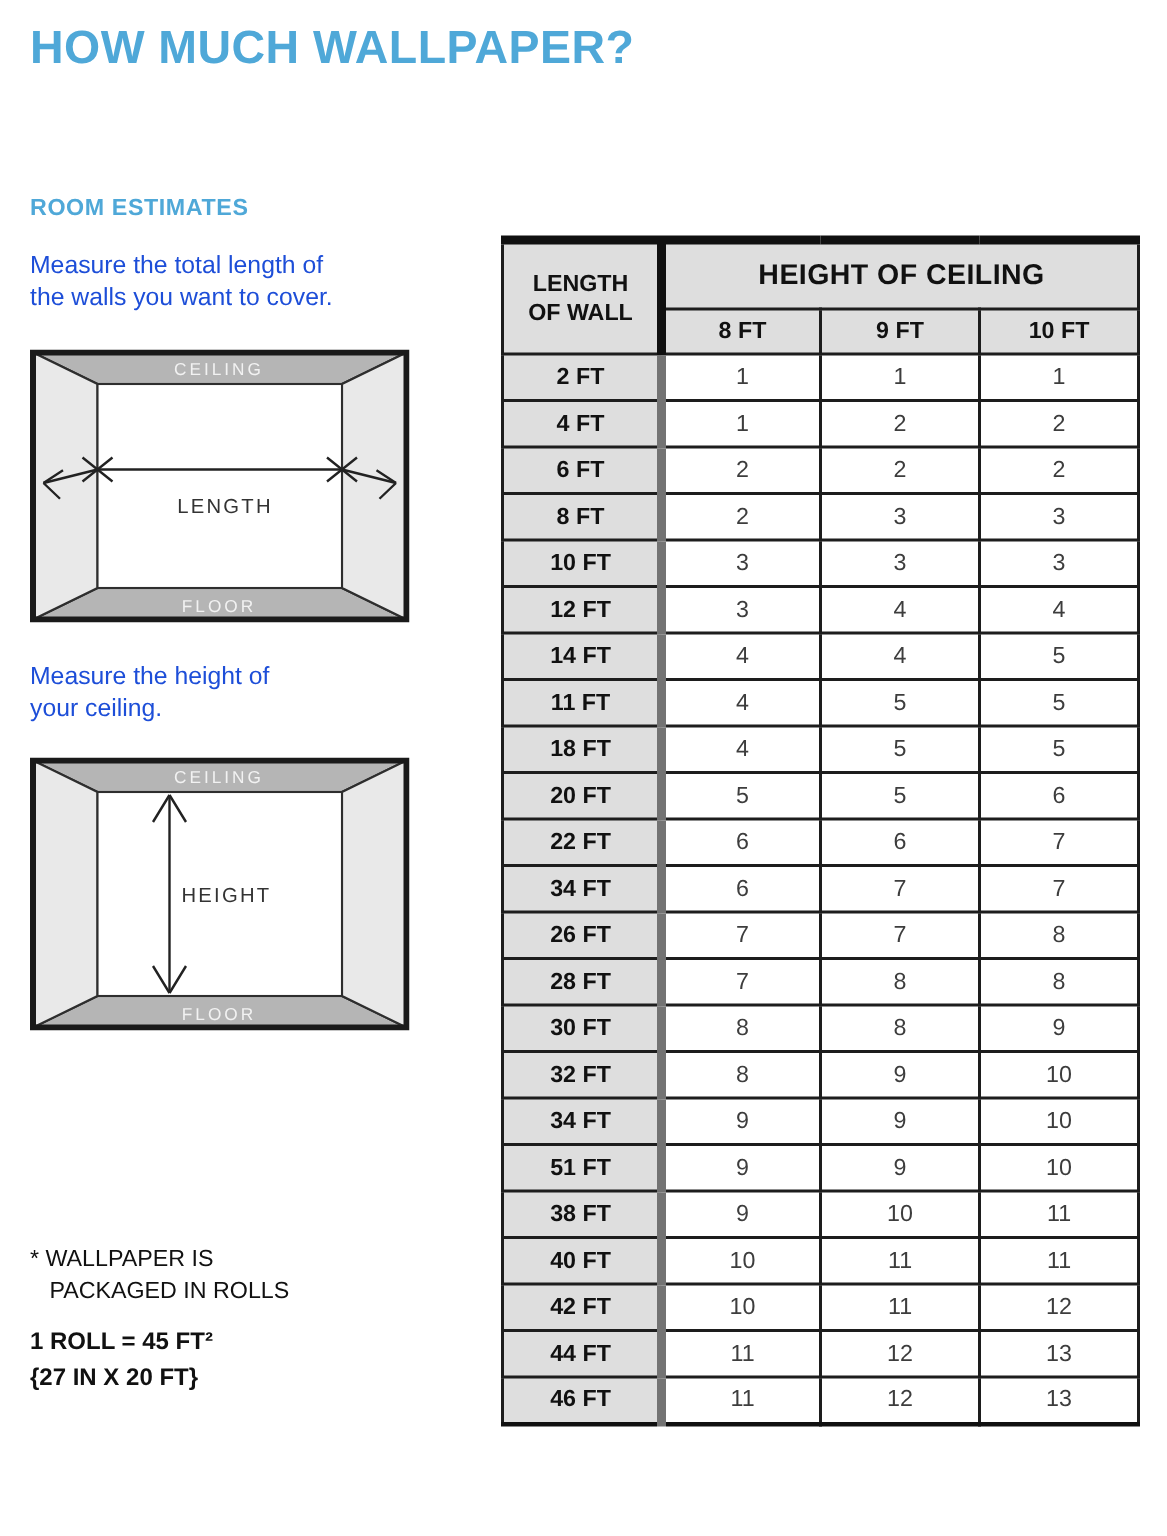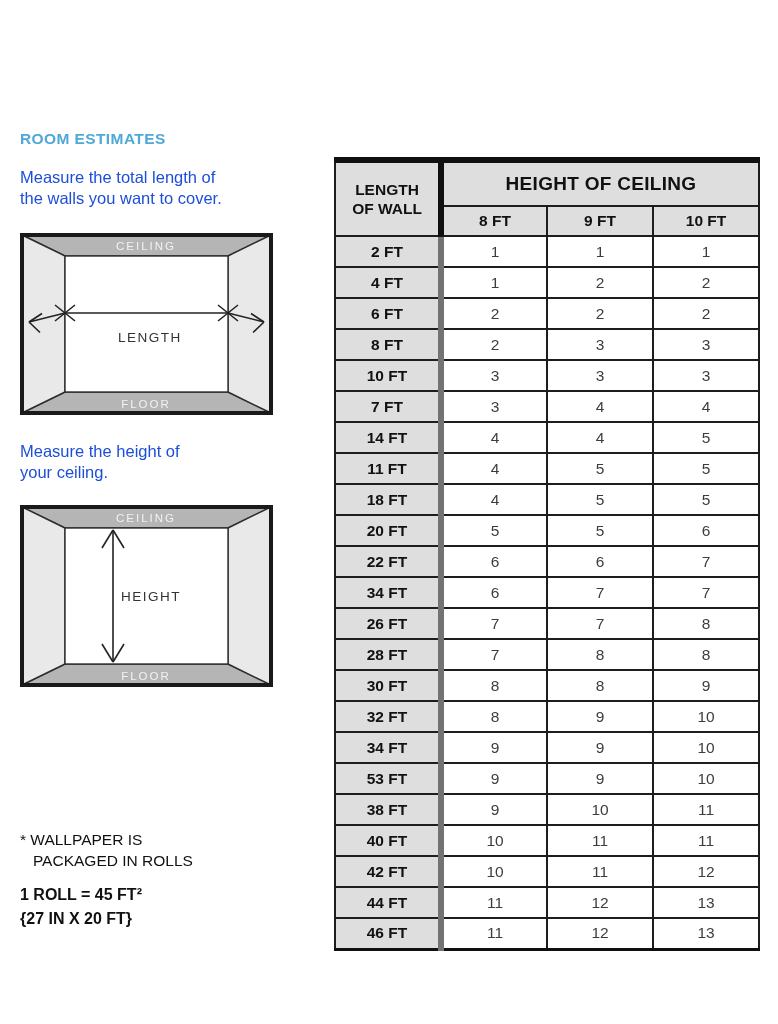--- a/index.html
+++ b/index.html
@@ -139,20 +139,21 @@
     height: 31px;
     font-size: 15.5px;
     color: #3d3d3d;
   }
 </style>
 </head>
 <body>
 
 <div class="page">
 
+  <h1 class="page-title">HOW MUCH WALLPAPER?</h1>
 
   <div class="section-heading" id="room-estimates-heading">ROOM ESTIMATES</div>
 
   <p class="para" id="para1">Measure the total length of
 the walls you want to cover.</p>
 
   <svg class="diagram" id="diagram1" viewBox="0 0 253 182" aria-hidden="true">
     <g stroke="#2e2e2e" stroke-width="1.4">
       <polygon points="2,2 251,2 208,23 45,23" fill="#B5B5B5"></polygon>
       <polygon points="2,180 251,180 208,159 45,159" fill="#B5B5B5"></polygon>
@@ -248,21 +249,21 @@
           <td class="val-cell">3</td>
           <td class="val-cell">3</td>
         </tr>
         <tr>
           <td class="wall-cell">10 FT</td>
           <td class="val-cell">3</td>
           <td class="val-cell">3</td>
           <td class="val-cell">3</td>
         </tr>
         <tr>
-          <td class="wall-cell">7 FT</td>
+          <td class="wall-cell">12 FT</td>
           <td class="val-cell">3</td>
           <td class="val-cell">4</td>
           <td class="val-cell">4</td>
         </tr>
         <tr>
           <td class="wall-cell">14 FT</td>
           <td class="val-cell">4</td>
           <td class="val-cell">4</td>
           <td class="val-cell">5</td>
         </tr>
@@ -320,21 +321,21 @@
           <td class="val-cell">9</td>
           <td class="val-cell">10</td>
         </tr>
         <tr>
           <td class="wall-cell">34 FT</td>
           <td class="val-cell">9</td>
           <td class="val-cell">9</td>
           <td class="val-cell">10</td>
         </tr>
         <tr>
-          <td class="wall-cell">53 FT</td>
+          <td class="wall-cell">51 FT</td>
           <td class="val-cell">9</td>
           <td class="val-cell">9</td>
           <td class="val-cell">10</td>
         </tr>
         <tr>
           <td class="wall-cell">38 FT</td>
           <td class="val-cell">9</td>
           <td class="val-cell">10</td>
           <td class="val-cell">11</td>
         </tr>

